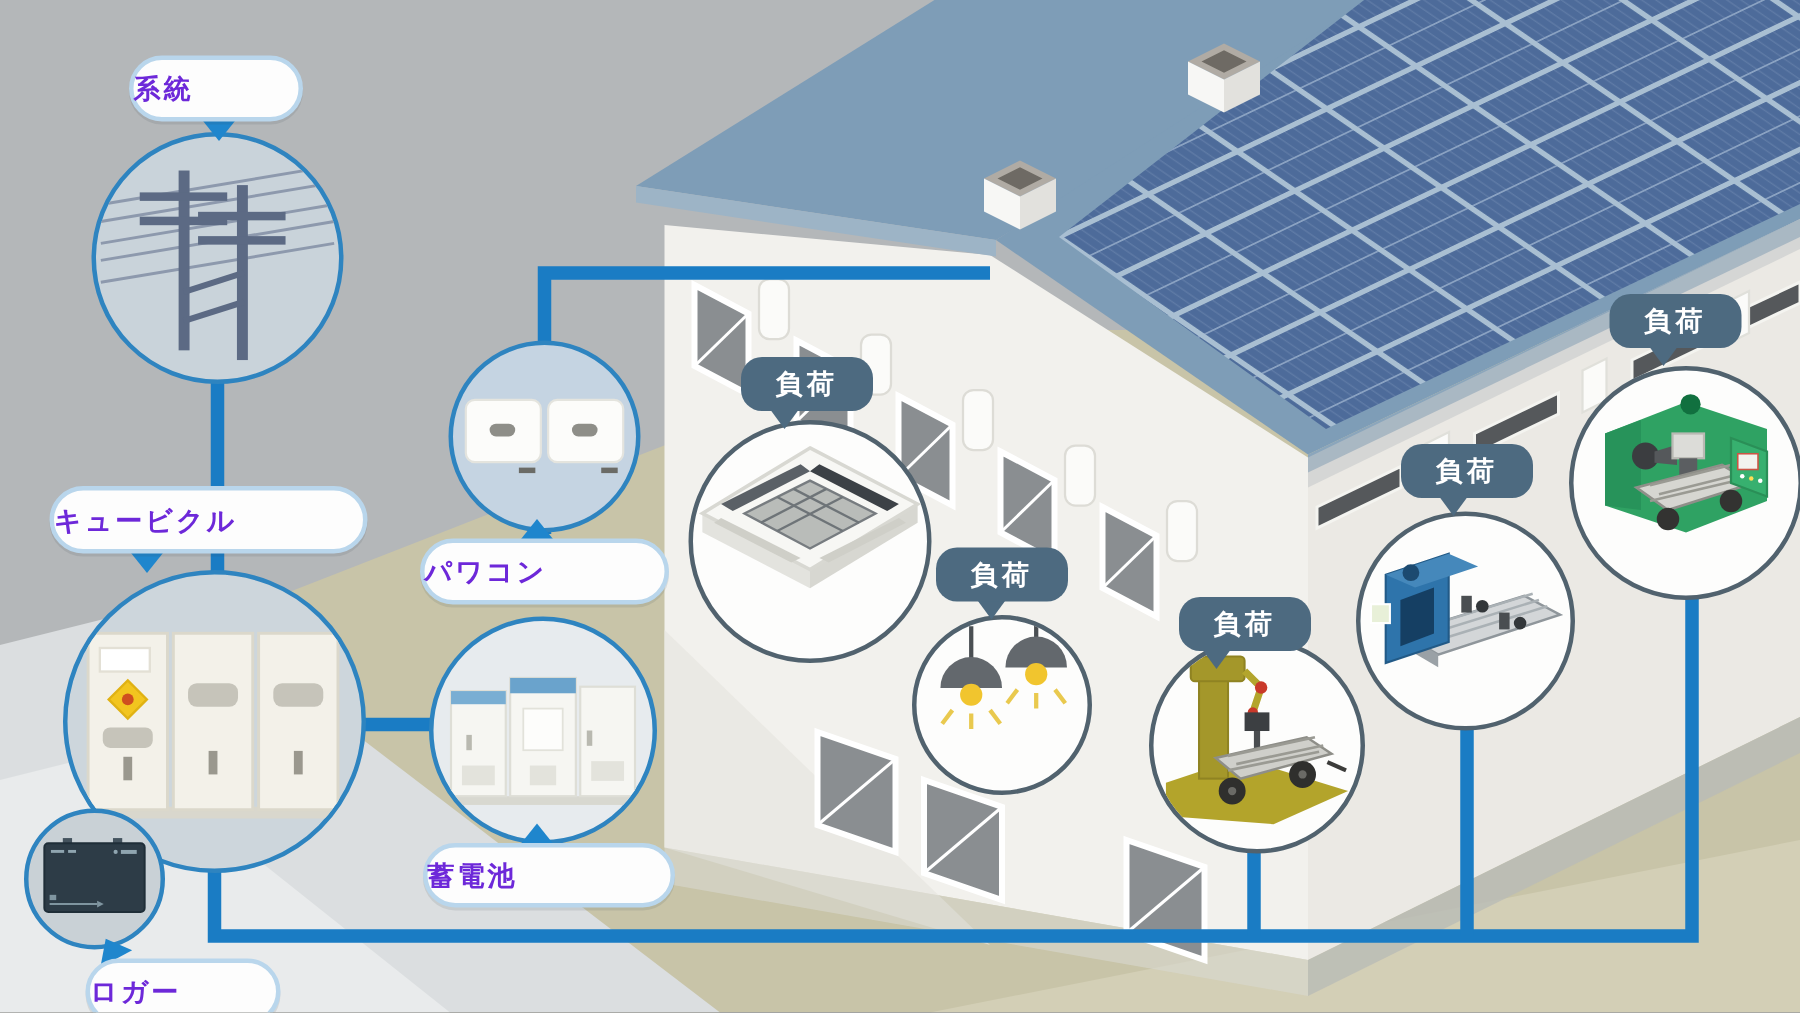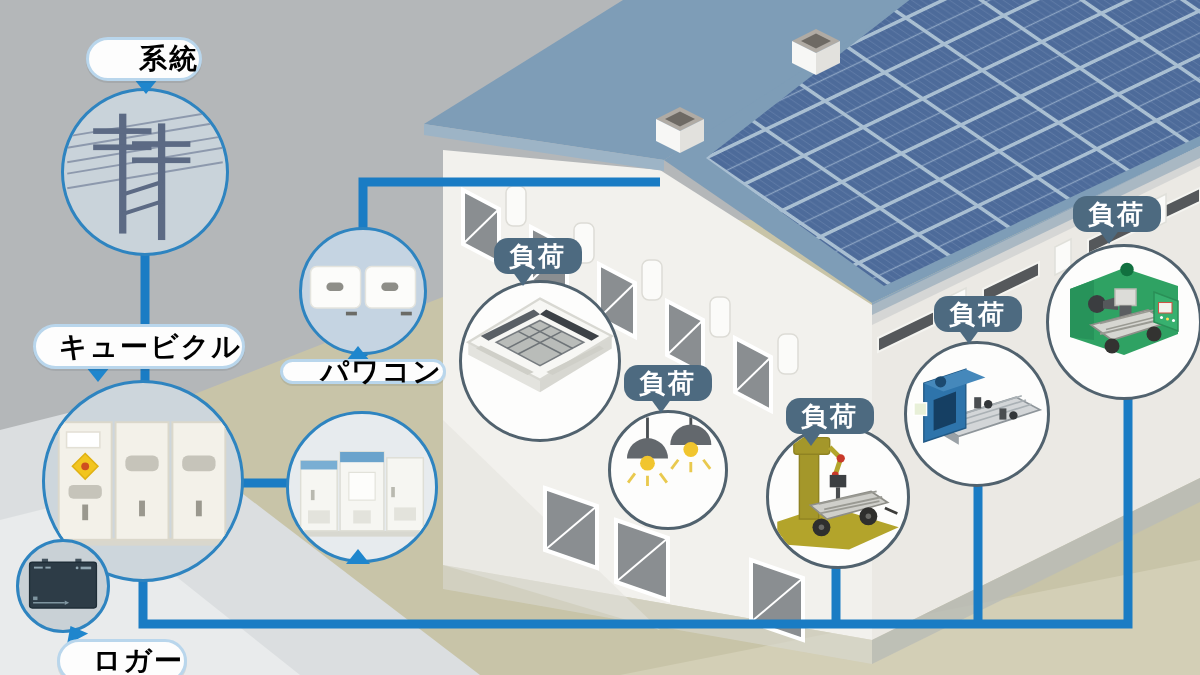--- a/index.html
+++ b/index.html
@@ -5,27 +5,27 @@
   html,body{margin:0;padding:0;background:#888;}
   .stage{position:relative;width:1200px;height:675px;overflow:hidden;
          font-family:"DejaVu Sans","Liberation Sans",sans-serif;background:#b4b7b9;}
   .stage svg.scene{position:absolute;left:0;top:0;}
   
   .circle{position:absolute;border-radius:50%;box-sizing:border-box;overflow:hidden;}
   .circle.blue{border:3px solid #2e84c0;}
   .circle.dark{border:3px solid #51626e;}
   .circle svg{position:absolute;left:0;top:0;width:100%;height:100%;}
   
-  .pill{position:absolute;display:flex;align-items:center;justify-content:flex-end;
+  .pill{position:absolute;display:flex;align-items:center;justify-content:flex-start;
         background:#fdfdfd;border:3px solid #b9d6ec;border-radius:26px;
-        color:#000000;font-weight:bold;font-size:28px;letter-spacing:2px;
+        color:#6d28d9;font-weight:bold;font-size:18px;letter-spacing:2px;
         box-sizing:border-box;box-shadow:0 2px 0 rgba(60,70,80,.12);z-index:6;}
   
   .badge{position:absolute;display:flex;align-items:center;justify-content:center;
-         background:#4d6a80;color:#ffffff;font-weight:bold;font-size:26px;letter-spacing:3px;
+         background:#4d6a80;color:#ffffff;font-weight:bold;font-size:18px;letter-spacing:3px;
          width:88px;height:36px;border-radius:14px;z-index:6;}
   .tail{position:absolute;width:0;height:0;border-left:11px solid transparent;
         border-right:11px solid transparent;border-top:15px solid #4d6a80;z-index:5;}
   .ptr-down{position:absolute;width:0;height:0;border-left:12px solid transparent;
         border-right:12px solid transparent;border-top:15px solid #1f86cd;z-index:5;}
   .ptr-up{position:absolute;width:0;height:0;border-left:12px solid transparent;
         border-right:12px solid transparent;border-bottom:15px solid #1f86cd;z-index:5;}
 </style>
 </head>
 <body>
@@ -376,25 +376,28 @@
     <span>系統</span>
   </div>
   <div class="ptr-down" style="left:134px;top:79px;"></div>
 
   <div class="pill" style="left:33px;top:324px;width:212px;height:45px;z-index:6;font-family:Liberation Serif, serif;">
     <span>キュービクル</span>
   </div>
   <div class="ptr-down" style="left:86px;top:367px;"></div>
 
   <div class="ptr-up" style="left:346px;top:346px;"></div>
-  <div class="pill" style="left:280px;top:359px;width:166px;height:25px;">
+  <div class="pill" style="left:280px;top:359px;width:166px;height:44px;">
     <span>パワコン</span>
   </div>
 
   <div class="ptr-up" style="left:346px;top:549px;"></div>
+  <div class="pill" style="left:282px;top:562px;width:168px;height:43px;">
+    <span>蓄電池</span>
+  </div>
 
   <div class="ptr-up" style="left:62px;top:625px;transform:rotate(-28deg);"></div>
   <div class="pill" style="left:57px;top:639px;width:130px;height:44px;">
     <span>ロガー</span>
   </div>
 
   <div class="badge" style="left:494px;top:238px;">
     <span>負荷</span>
   </div>
   <div class="tail" style="left:512px;top:271px;"></div>

